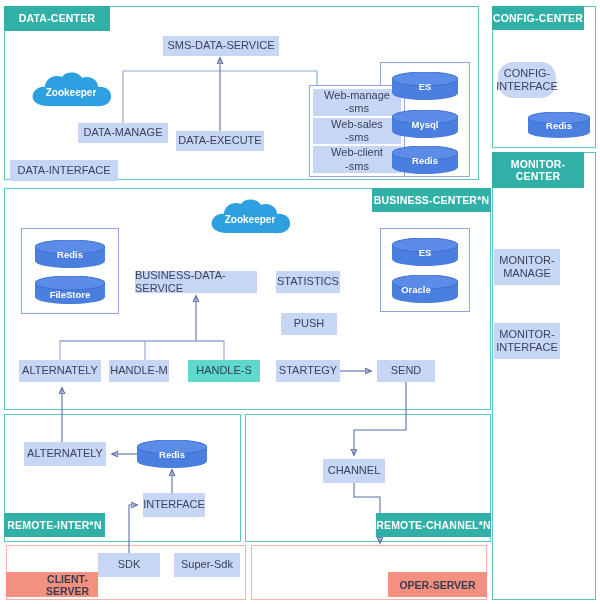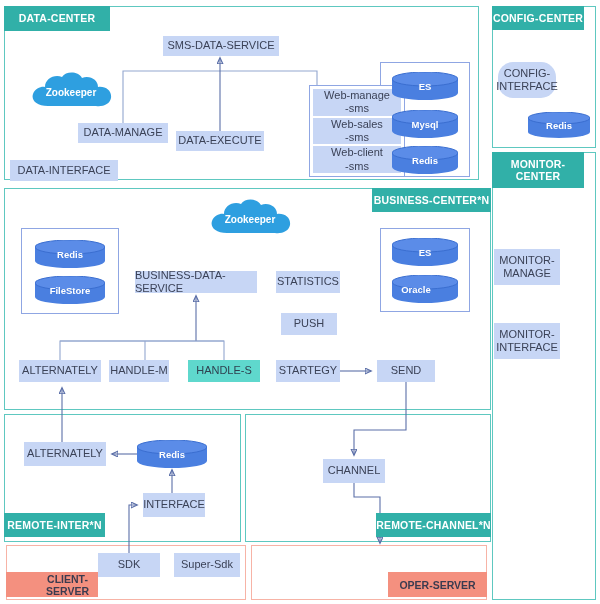--- a/index.html
+++ b/index.html
@@ -211,21 +211,21 @@
   <div class="frame-blue" style="left:21px;top:228px;width:98px;height:86px;"></div>
 
   <div class="cyl" style="left:35px;top:240px;width:70px;height:28px;">
     <svg width="70" height="28" viewBox="0 0 70 28">
       <path d="M0 7 L0 21 A35 7 0 0 0 70 21 L70 7 Z" fill="#4a7fe0"></path>
       <ellipse cx="35" cy="7" rx="35" ry="7" fill="#5b8ce8" stroke="#3a6ed0" stroke-width="1"></ellipse>
     </svg>
     <div class="cyl-label">Redis</div>
   </div>
 
-  <div class="cyl" style="left:35px;top:276px;width:70px;height:28px;">
+  <div class="cyl" style="left:35px;top:276px;width:70px;height:36px;">
     <svg width="70" height="28" viewBox="0 0 70 28">
       <path d="M0 7 L0 21 A35 7 0 0 0 70 21 L70 7 Z" fill="#4a7fe0"></path>
       <ellipse cx="35" cy="7" rx="35" ry="7" fill="#5b8ce8" stroke="#3a6ed0" stroke-width="1"></ellipse>
     </svg>
     <div class="cyl-label">FileStore</div>
   </div>
 
   <div class="node" style="left:135px;top:271px;width:122px;height:22px;">
     <span>BUSINESS-DATA-SERVICE</span>
   </div>

